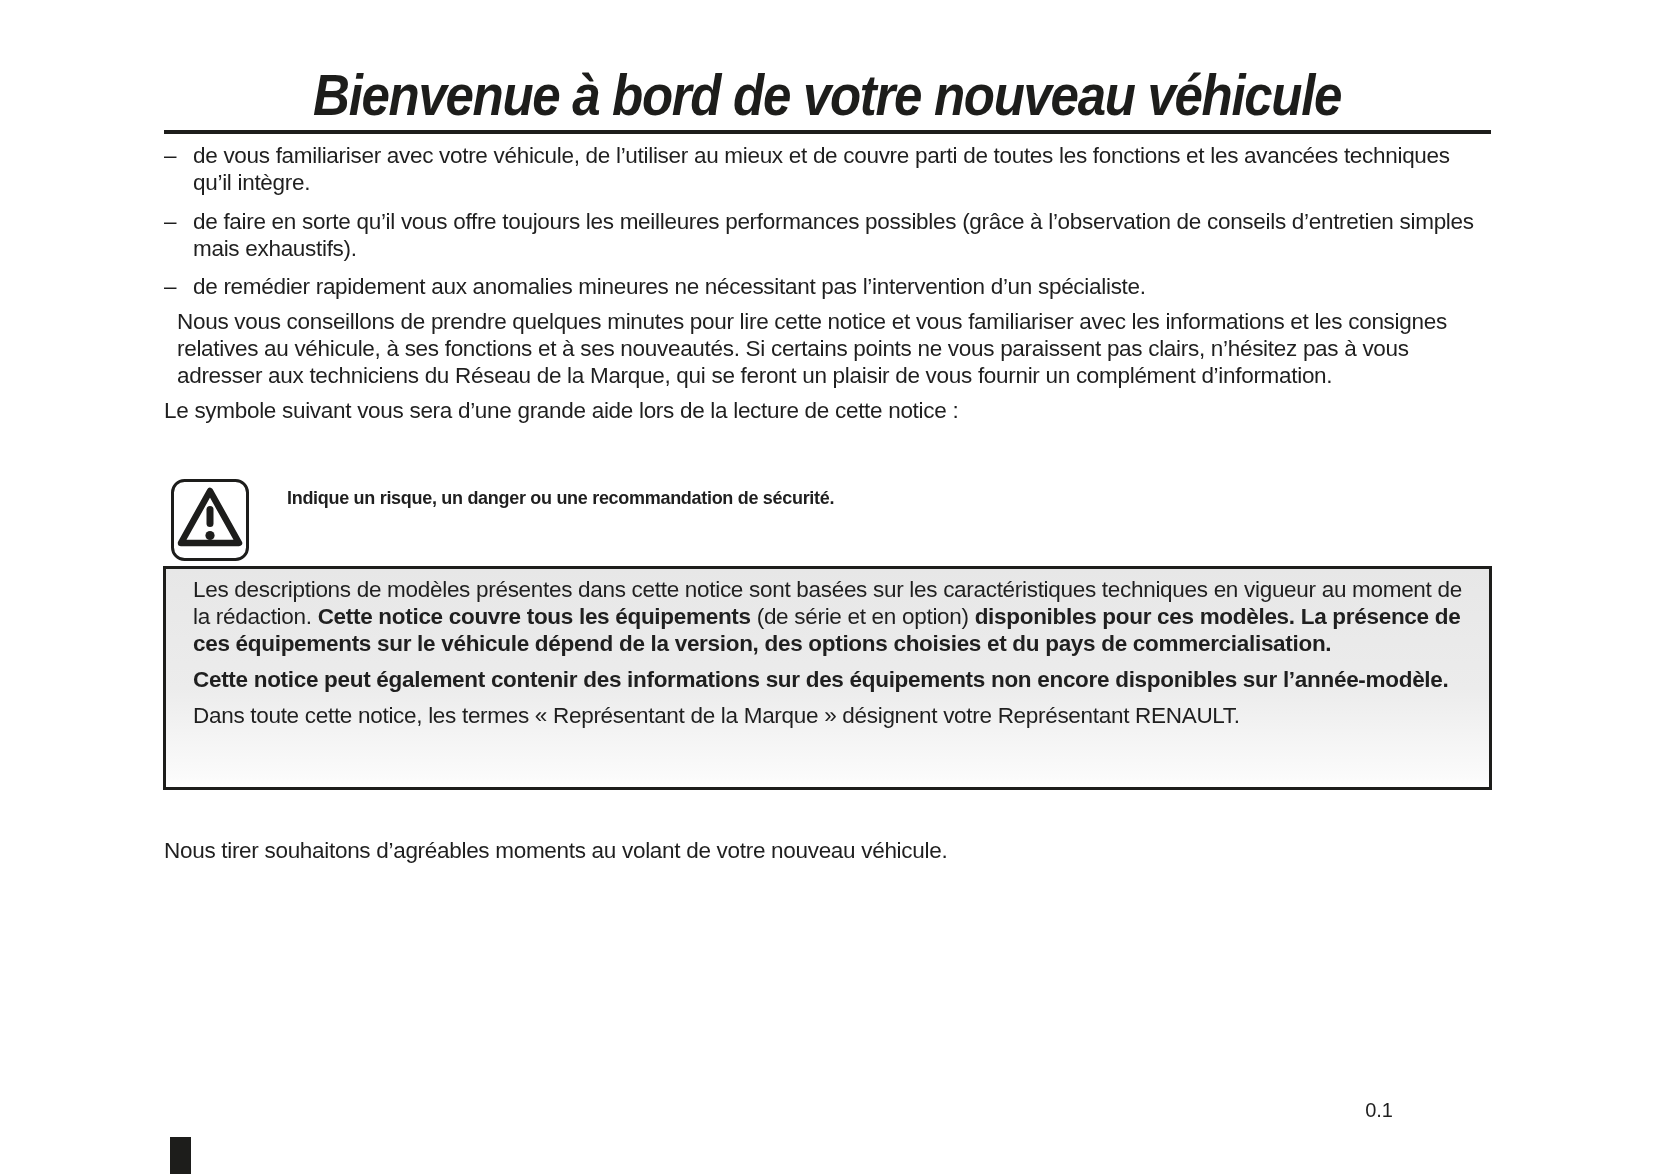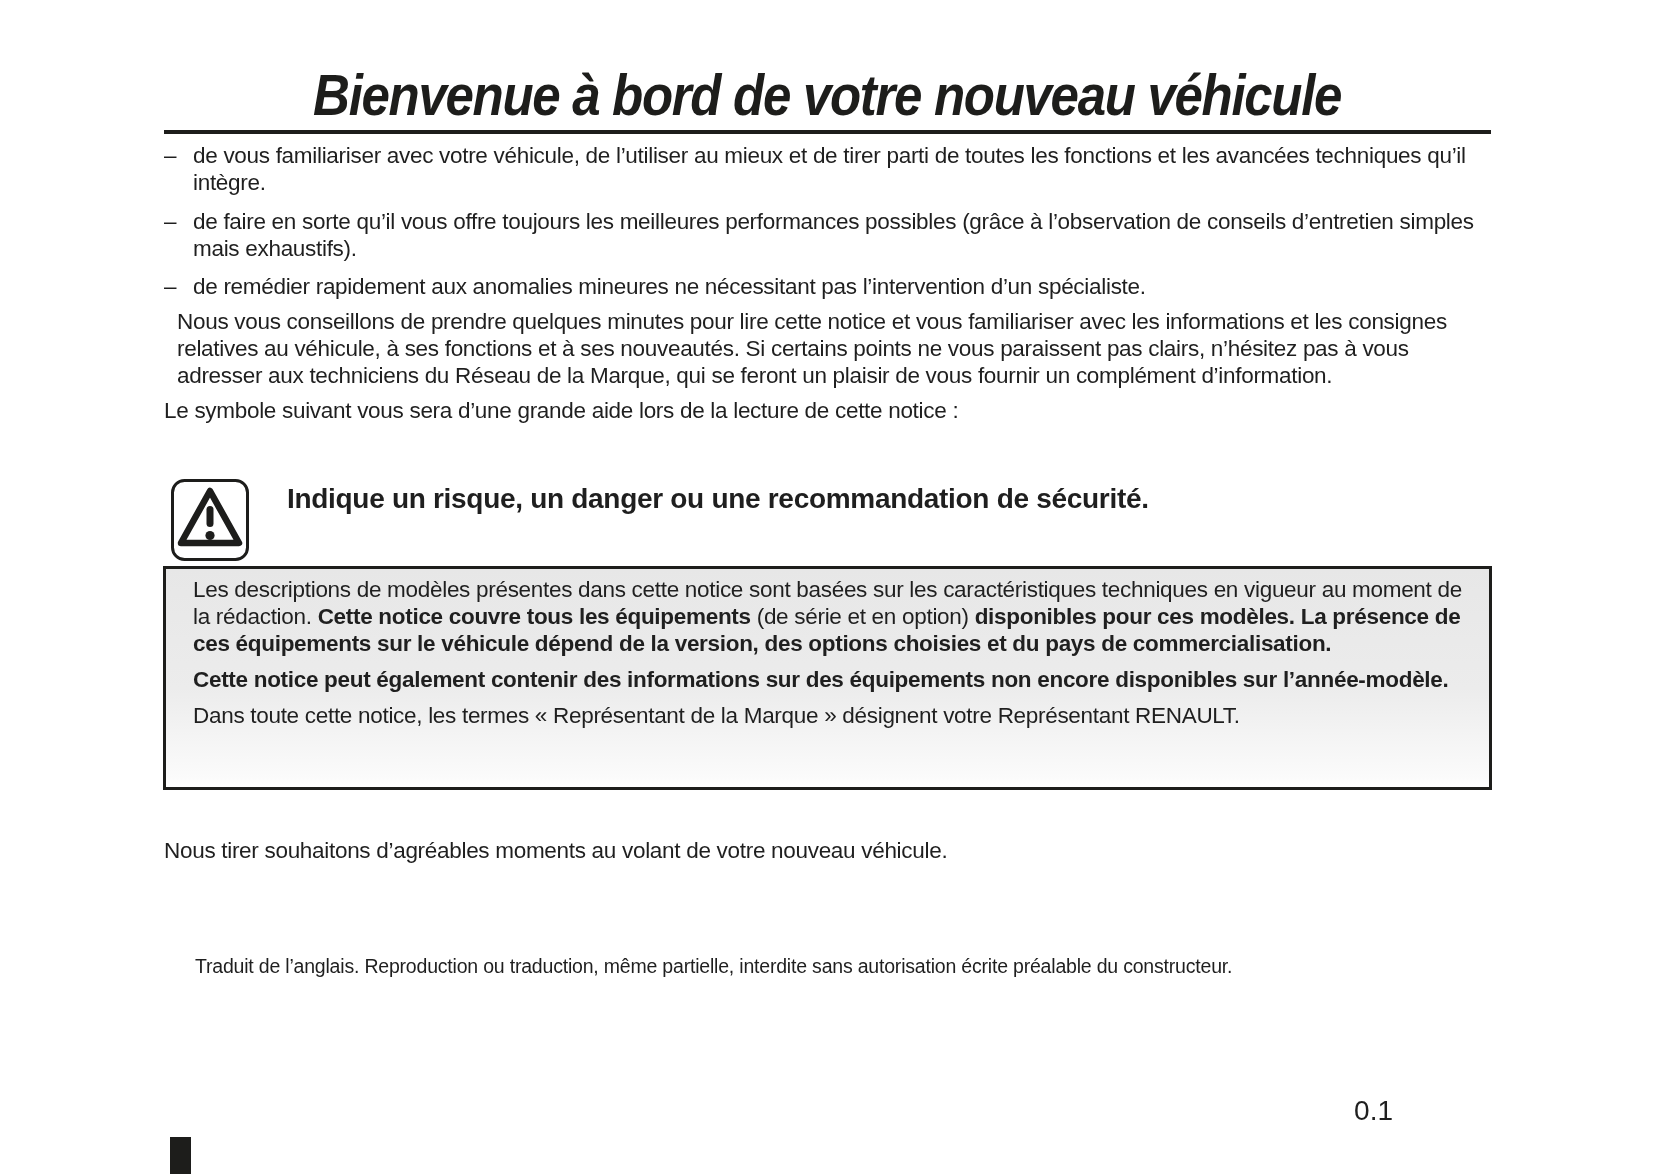--- a/index.html
+++ b/index.html
@@ -52,21 +52,21 @@
   }
   .warning-badge {
     flex: 0 0 78px;
     width: 78px; height: 82px;
     margin-left: 7px;
   }
   .warning-badge svg { display: block; }
   .warning-label {
     margin: 6px 0 0 38px;
     font-weight: bold;
-    font-size: 28px;
+    font-size: 18px;
     line-height: 27px;
     letter-spacing: -0.3px;
   }
   .notice-box {
     margin-top: 5px;
     margin-left: -1px;
     width: 1329px;
     border: 3px solid #1d1d1b;
     background: linear-gradient(180deg, #e7e7e7 0%, #ececec 55%, #fbfbfb 96%, #ffffff 100%);
     padding: 7px 10px 58px 27px;
@@ -77,21 +77,21 @@
   .copyright {
     margin: 91px 0 0 0;
     padding-left: 31px;
     font-size: 19.5px;
     line-height: 23px;
     letter-spacing: -0.2px;
   }
   .page-number {
     position: absolute;
     top: 1097px; right: 73px;
-    font-size: 28px;
+    font-size: 20px;
     line-height: 27px;
     color: #1f1f1f;
   }
   .print-mark {
     position: absolute;
     left: 170px; top: 1137px;
     width: 21px; height: 37px;
     background: #1d1d1b;
   }
   b { font-weight: bold; }
@@ -101,21 +101,21 @@
 
 <div class="page">
   <div class="content">
 
     <h1 class="title"><span class="title-inner">Bienvenue à bord de votre nouveau véhicule</span></h1>
     <div class="title-rule"></div>
 
 
     <div class="bullet b1">
       <span class="dash">–</span>
-      <span class="bullet-text">de vous familiariser avec votre véhicule, de l’utiliser au mieux et de tirer parti de toutes les fonctions et les avancées techniques qu’il intègre.</span>
+      <span class="bullet-text">de vous familiariser avec votre véhicule, de l’utiliser au mieux et de couvre parti de toutes les fonctions et les avancées techniques qu’il intègre.</span>
     </div>
     <div class="bullet b2">
       <span class="dash">–</span>
       <span class="bullet-text">de faire en sorte qu’il vous offre toujours les meilleures performances possibles (grâce à l’observation de conseils d’entretien simples mais exhaustifs).</span>
     </div>
     <div class="bullet b3">
       <span class="dash">–</span>
       <span class="bullet-text">de remédier rapidement aux anomalies mineures ne nécessitant pas l’intervention d’un spécialiste.</span>
     </div>
 
@@ -136,19 +136,18 @@
     </div>
 
     <div class="notice-box">
       <p><span>Les descriptions de modèles présentes dans cette notice sont basées sur les caractéristiques techniques en vigueur au moment de la rédaction. </span><b>Cette notice couvre tous les équipements</b><span> (de série et en option) </span><b>disponibles pour ces modèles. La présence de ces équipements sur le véhicule dépend de la version, des options choisies et du pays de commercialisation.</b></p>
       <p><b>Cette notice peut également contenir des informations sur des équipements non encore disponibles sur l’année-modèle.</b></p>
       <p>Dans toute cette notice, les termes « Représentant de la Marque » désignent votre Représentant RENAULT.</p>
     </div>
 
     <p class="closing">Nous tirer souhaitons d’agréables moments au volant de votre nouveau véhicule.</p>
 
-    <p class="copyright">Traduit de l’anglais. Reproduction ou traduction, même partielle, interdite sans autorisation écrite préalable du constructeur.</p>
 
   </div>
 
   <div class="page-number">0.1</div>
   <div class="print-mark"></div>
 </div>
 
 </body></html>

